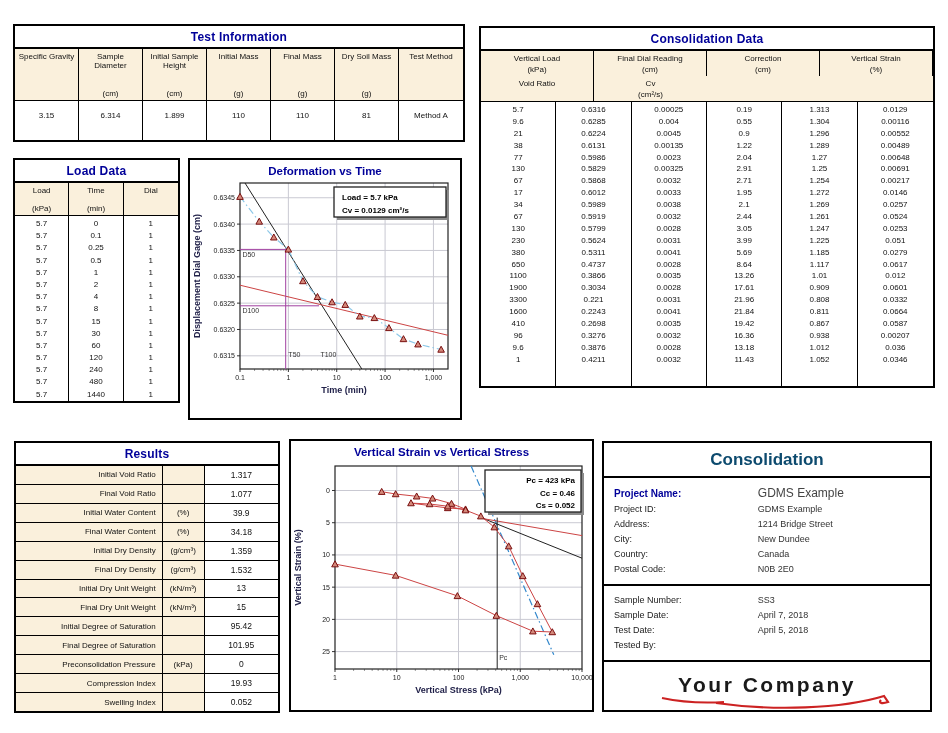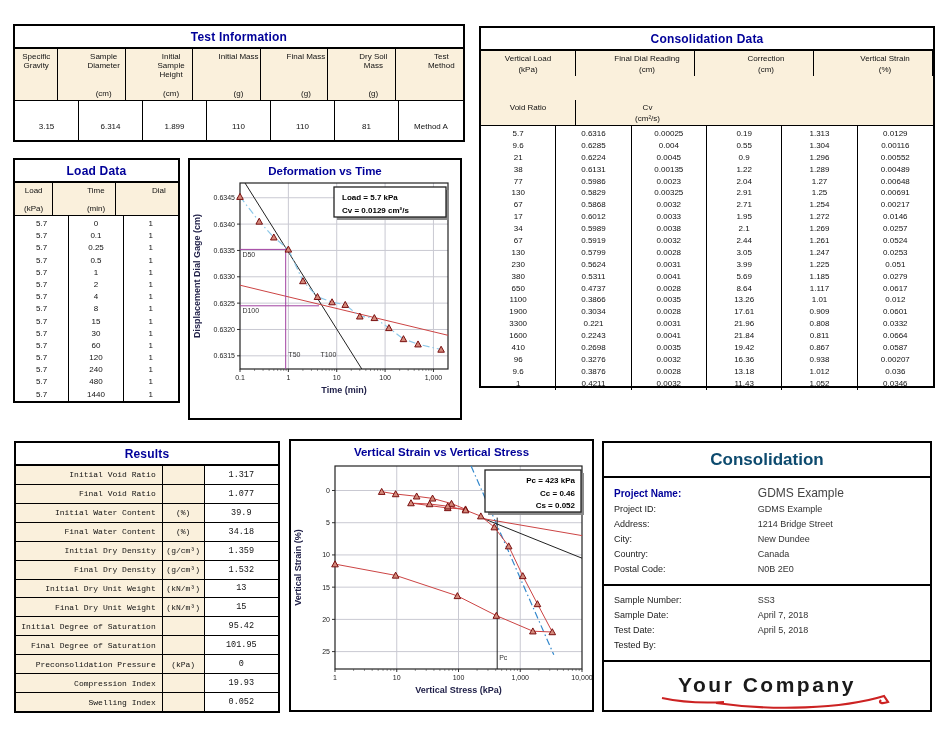--- a/index.html
+++ b/index.html
@@ -13,42 +13,42 @@
   #p-loaddata { left:13px;  top:158px; width:167px; height:245px; }
   #p-deform   { left:188px; top:158px; width:274px; height:262px; }
   #p-consdata { left:479px; top:26px;  width:456px; height:362px; }
   #p-results  { left:14px;  top:441px; width:266px; height:272px; }
   #p-strain   { left:289px; top:439px; width:305px; height:273px; }
   #p-project  { left:602px; top:441px; width:330px; height:271px; }
 
   .tbl-title { font-weight:bold; color:#000099; text-align:center; font-size:12px;
     padding:4px 0 3px 0; border-bottom:2px solid #000; flex:0 0 auto; letter-spacing:.2px; }
 
-  .thead { display:grid; flex:0 0 auto; background:#faf0dc; border-bottom:1.5px solid #000;gap:24px; }
+  .thead { display:grid; flex:0 0 auto; background:#faf0dc; border-bottom:1.5px solid #000; }
   .th { border-right:1px solid #000; display:flex; flex-direction:column; justify-content:space-between;
         text-align:center; font-size:8px; padding:3px 1px 2px 1px; line-height:9px; }
   .th:last-child { border-right:none; }
   .th-unit { padding-top:2px; }
 
   .tbody { display:grid; flex:1 1 auto; }
   .tcol { border-right:1px solid #000; }
   .tcol:last-child { border-right:none; }
   .td { text-align:center; font-size:8px; color:#111; }
 
   #p-testinfo .thead { min-height:52px; }
-  #p-testinfo .td { padding-top:20px; line-height:11px; }
+  #p-testinfo .td { padding-top:9px; line-height:11px; }
   #p-consdata .thead { min-height:48px; }
   #p-consdata .td { line-height:11.9px; height:11.9px; }
   #p-consdata .tcol > .td:first-child { margin-top:2px; }
   #p-loaddata .thead { min-height:33px; }
   #p-loaddata .td { line-height:12.2px; height:12.2px; }
   #p-loaddata .tcol > .td:first-child { margin-top:2px; }
 
   
-  .rbody { display:flex; flex-direction:column; flex:1 1 auto;font-family:Liberation Mono, monospace; }
+  .rbody { display:flex; flex-direction:column; flex:1 1 auto; }
   .rrow { display:grid; grid-template-columns:56% 16% 28%; border-bottom:1px solid #000; flex:1 1 auto; }
   .rrow:last-child { border-bottom:none; }
   .rlabel { background:#faf0dc; border-right:1px solid #000; text-align:right; font-size:8px;
             display:flex; align-items:center; justify-content:flex-end; padding-right:6px; }
   .runit  { background:#faf0dc; border-right:1px solid #000; text-align:center; font-size:8px;
             display:flex; align-items:center; justify-content:center; }
   .rvalue { background:#fff; text-align:center; font-size:8.5px;
             display:flex; align-items:center; justify-content:center; }
 
   

